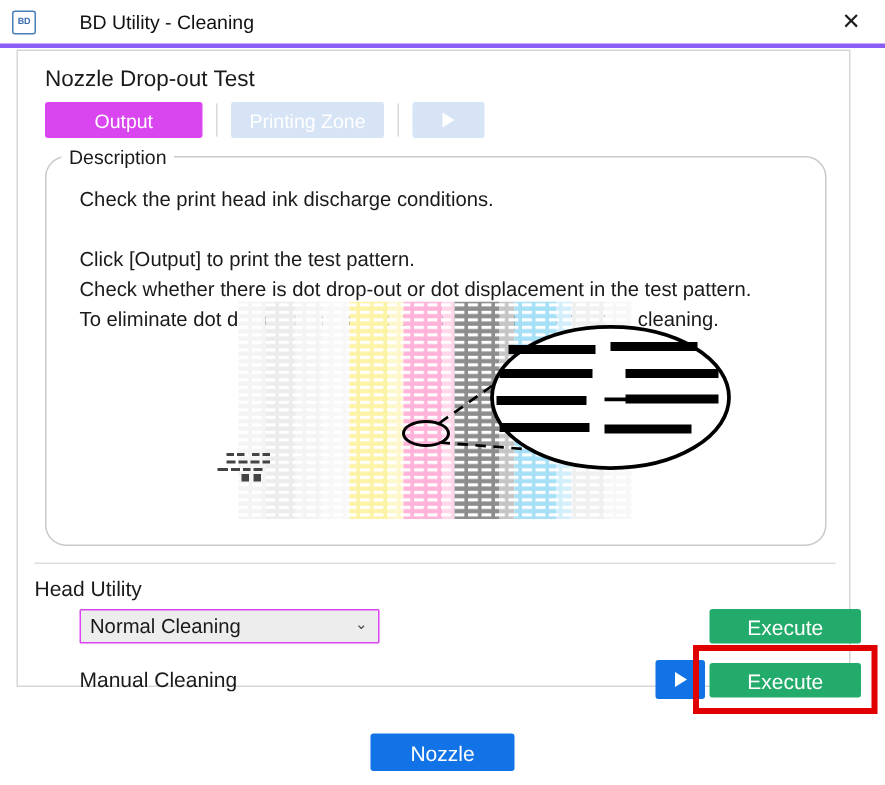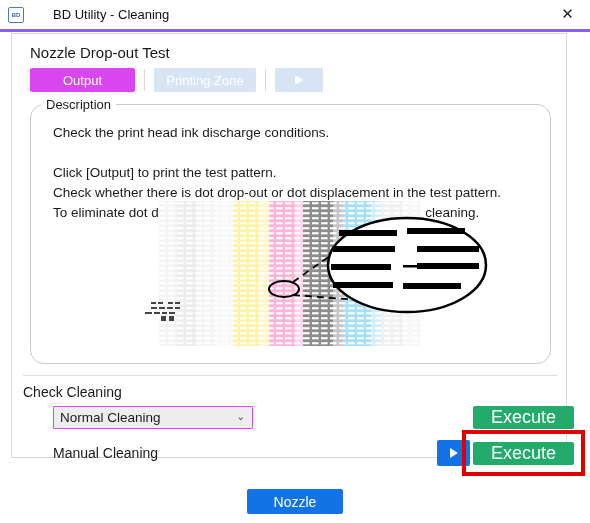--- a/index.html
+++ b/index.html
@@ -225,21 +225,21 @@
 
   .exec-btn {
     position: absolute;
     width: 101px;
     height: 23px;
     background: #22ab6b;
     border: none;
     border-radius: 2px;
     color: #ffffff;
     font-family: "Liberation Sans", sans-serif;
-    font-size: 18px;
+    font-size: 14px;
     display: flex;
     align-items: center;
     justify-content: center;
     cursor: pointer;
     box-sizing: border-box;
   }
   .exec-1 { left: 461px; top: 372px; }
   .exec-2 { left: 461px; top: 408px; }
 
   .blue-play {
@@ -378,21 +378,21 @@
           <rect x="276" y="62" width="62" height="6"></rect>
           <rect x="192" y="81" width="60" height="6"></rect>
           <rect x="262" y="82" width="58" height="6"></rect>
         </g>
       </svg>
     </div>
   </div>
 
   <div class="divider"></div>
 
-  <div class="head-title">Check Cleaning</div>
+  <div class="head-title">Head Utility</div>
 
   <div class="select-box">
     <span>Normal Cleaning</span>
     <span class="select-caret">⌄</span>
   </div>
 
   <div class="exec-btn exec-1">Execute</div>
 
   <div class="manual-label">Manual Cleaning</div>
 

